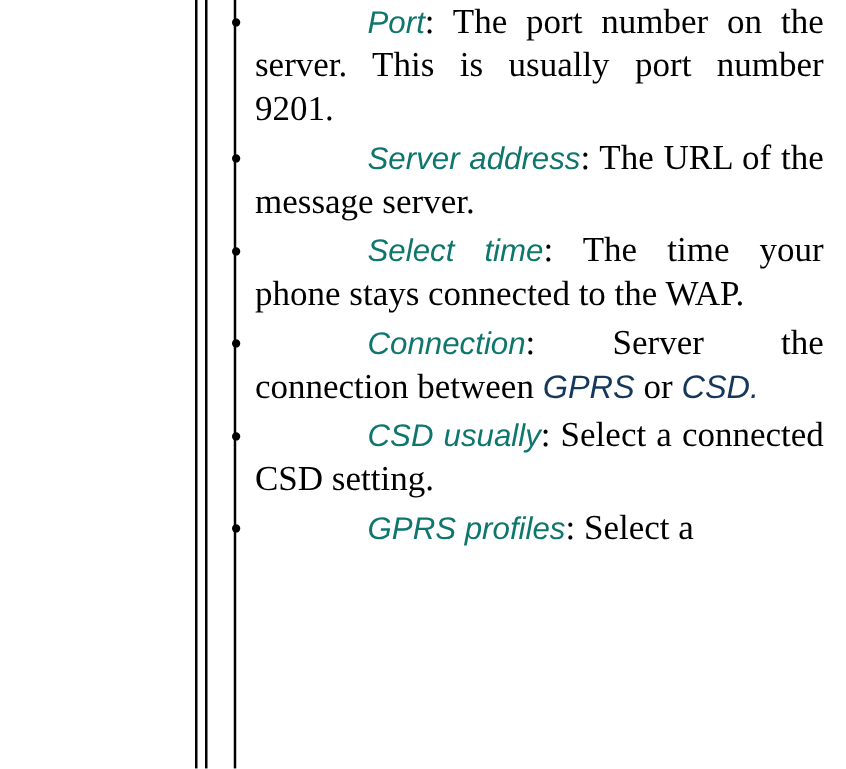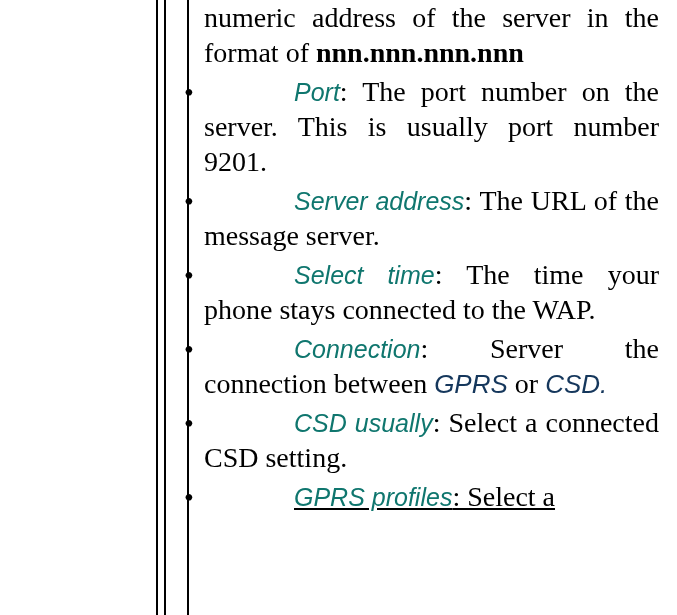--- a/index.html
+++ b/index.html
@@ -79,24 +79,20 @@
 </head>
 <body>
 
 <div class="page">
   <div class="rule r1"></div>
   <div class="rule r2"></div>
   <div class="rule r3"></div>
 
   <div class="content">
 
-    <p class="intro">
-      <span>numeric address of the server in</span>
-      <span>the format of </span><span class="bold">nnn.nnn.nnn.nnn</span>
-    </p>
 
     <div class="bullet">
       <span class="dot">•</span>
       <p class="bullet-body">
         <span class="lead-indent"></span><span class="term">Port</span><span>: The port number</span>
         <span>on the server. This is usually port number 9201.</span>
       </p>
     </div>
 
     <div class="bullet">
@@ -126,20 +122,20 @@
     <div class="bullet">
       <span class="dot">•</span>
       <p class="bullet-body">
         <span class="lead-indent"></span><span class="term">CSD usually</span><span>: Select a</span>
         <span>connected CSD setting.</span>
       </p>
     </div>
 
     <div class="bullet">
       <span class="dot">•</span>
-      <p class="bullet-body" style="margin-bottom:16px;text-decoration:underline;">
+      <p class="bullet-body" style="margin-bottom:16px;">
         <span class="lead-indent"></span><span class="term">GPRS profiles</span><span>: Select a</span>
         <span></span>
       </p>
     </div>
 
   </div>
 </div>
 
 </body></html>

